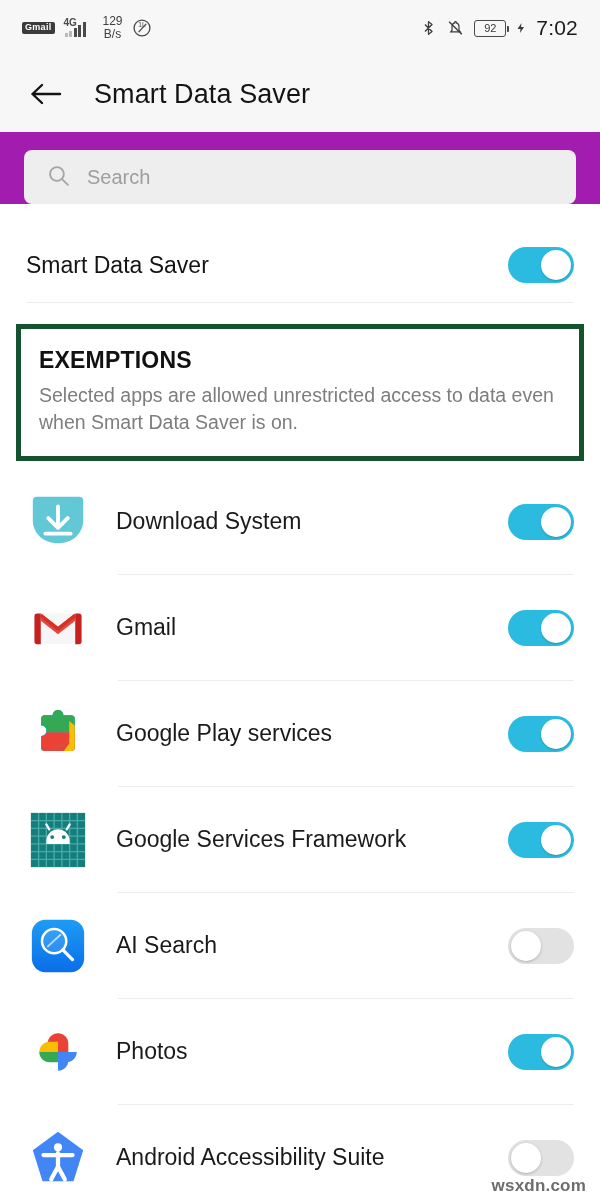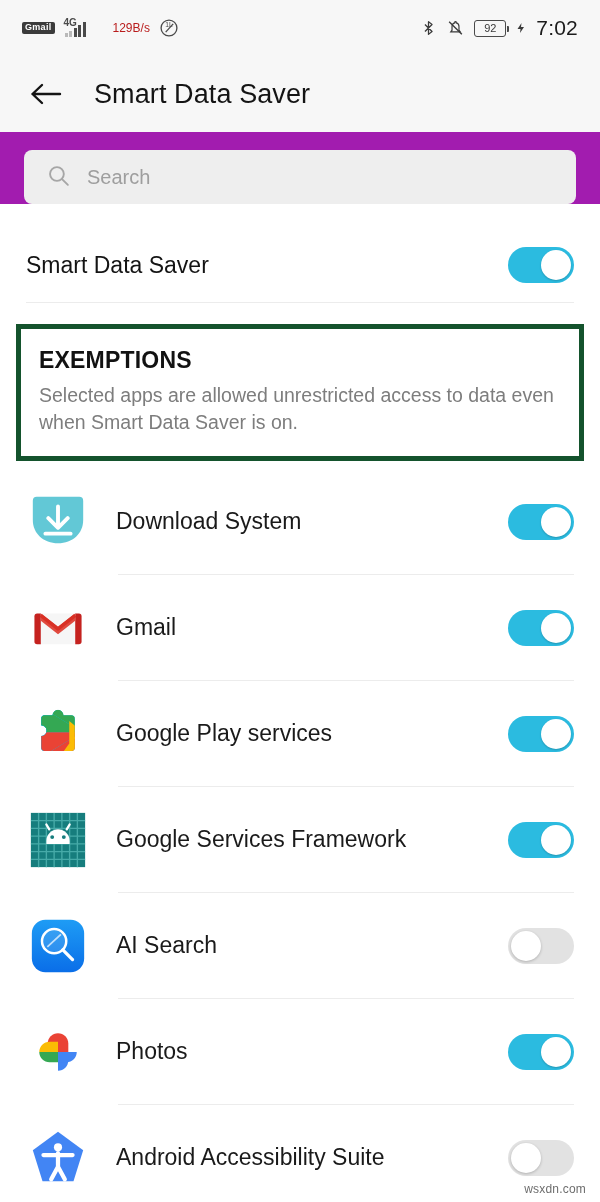--- a/index.html
+++ b/index.html
@@ -27,22 +27,22 @@
   .signal { display: flex; align-items: flex-end; gap: 1.5px; height: 17px; position: relative; }
   .signal .g { font-size: 10px; color: #4a4a4a; line-height: 1; position: absolute; top: -2px; left: 0; font-weight: 600; }
   .signal .bars { display: flex; align-items: flex-end; gap: 1.5px; margin-left: 1px; margin-top: 9px; }
   .signal .bars i { display: block; width: 3px; background: #4a4a4a; }
   .signal .bars i:nth-child(1) { height: 4px; background: #b9b9b9; }
   .signal .bars i:nth-child(2) { height: 6px; background: #b9b9b9; }
   .signal .bars i:nth-child(3) { height: 9px; }
   .signal .bars i:nth-child(4) { height: 12px; }
   .signal .bars i:nth-child(5) { height: 15px; }
   .netspeed {
-    display: flex; align-items: center; justify-content: center;
-    line-height: 1.05; color: #b91c1c; font-size: 12px; margin-left: 18px;
+    display: flex; flex-direction: column; align-items: center; justify-content: center;
+    line-height: 1.05; color: #404040; font-size: 12px; margin-left: 8px;
   }
   .sb-icon { color: #4a4a4a; display: inline-flex; align-items: center; }
   .battery {
     display: inline-flex; align-items: center; justify-content: center;
     border: 1.5px solid #4a4a4a; border-radius: 3px;
     width: 32px; height: 17px; font-size: 11px; color: #3a3a3a; font-weight: 500;
     position: relative;
   }
   .battery::after {
     content: ""; position: absolute; right: -4px; top: 5px;
@@ -109,21 +109,21 @@
     position: absolute; top: 3px; width: 30px; height: 30px; border-radius: 50%;
     background: #ffffff;
   }
   .switch.on { background: #2bbbe0; }
   .switch.on .knob { right: 3px; box-shadow: 0 1px 2px rgba(0,0,0,.2); }
   .switch.off { background: #e2e2e2; }
   .switch.off .knob { left: 3px; box-shadow: 0 1px 3px rgba(0,0,0,.22); }
 
   .watermark {
     position: absolute; right: 14px; bottom: 6px;
-    font-size: 12px; color: #6d6d6d; letter-spacing: .2px;
+    font-size: 17px; color: #6d6d6d; letter-spacing: .2px; font-weight: bold;
   }
 </style>
 </head>
 <body>
 
 <div class="phone">
 
   <div class="statusbar">
     <div class="sb-left">
       <span class="volte">Gmail</span>

